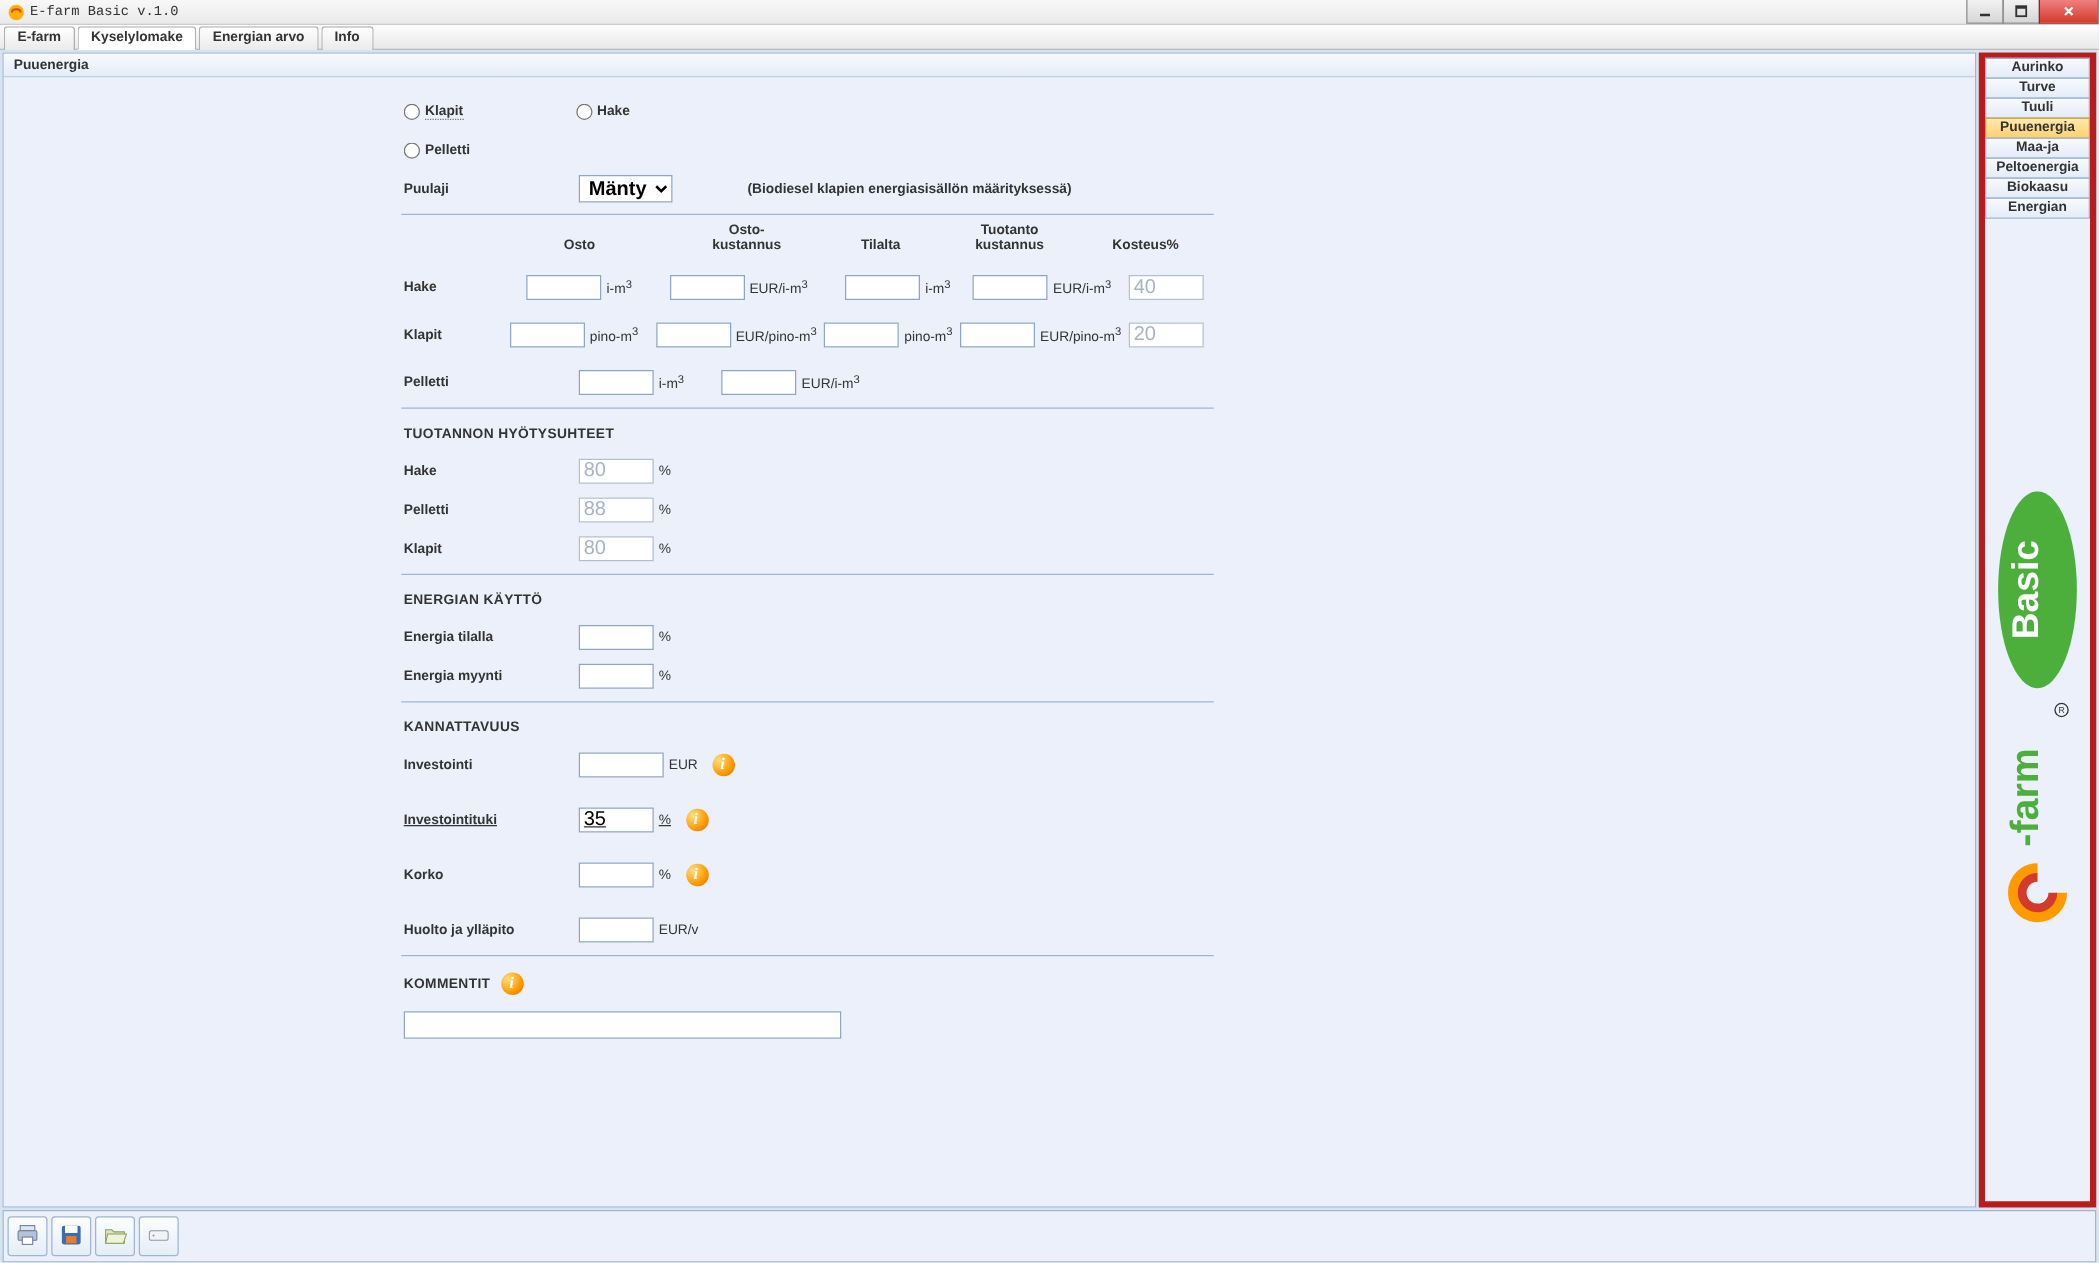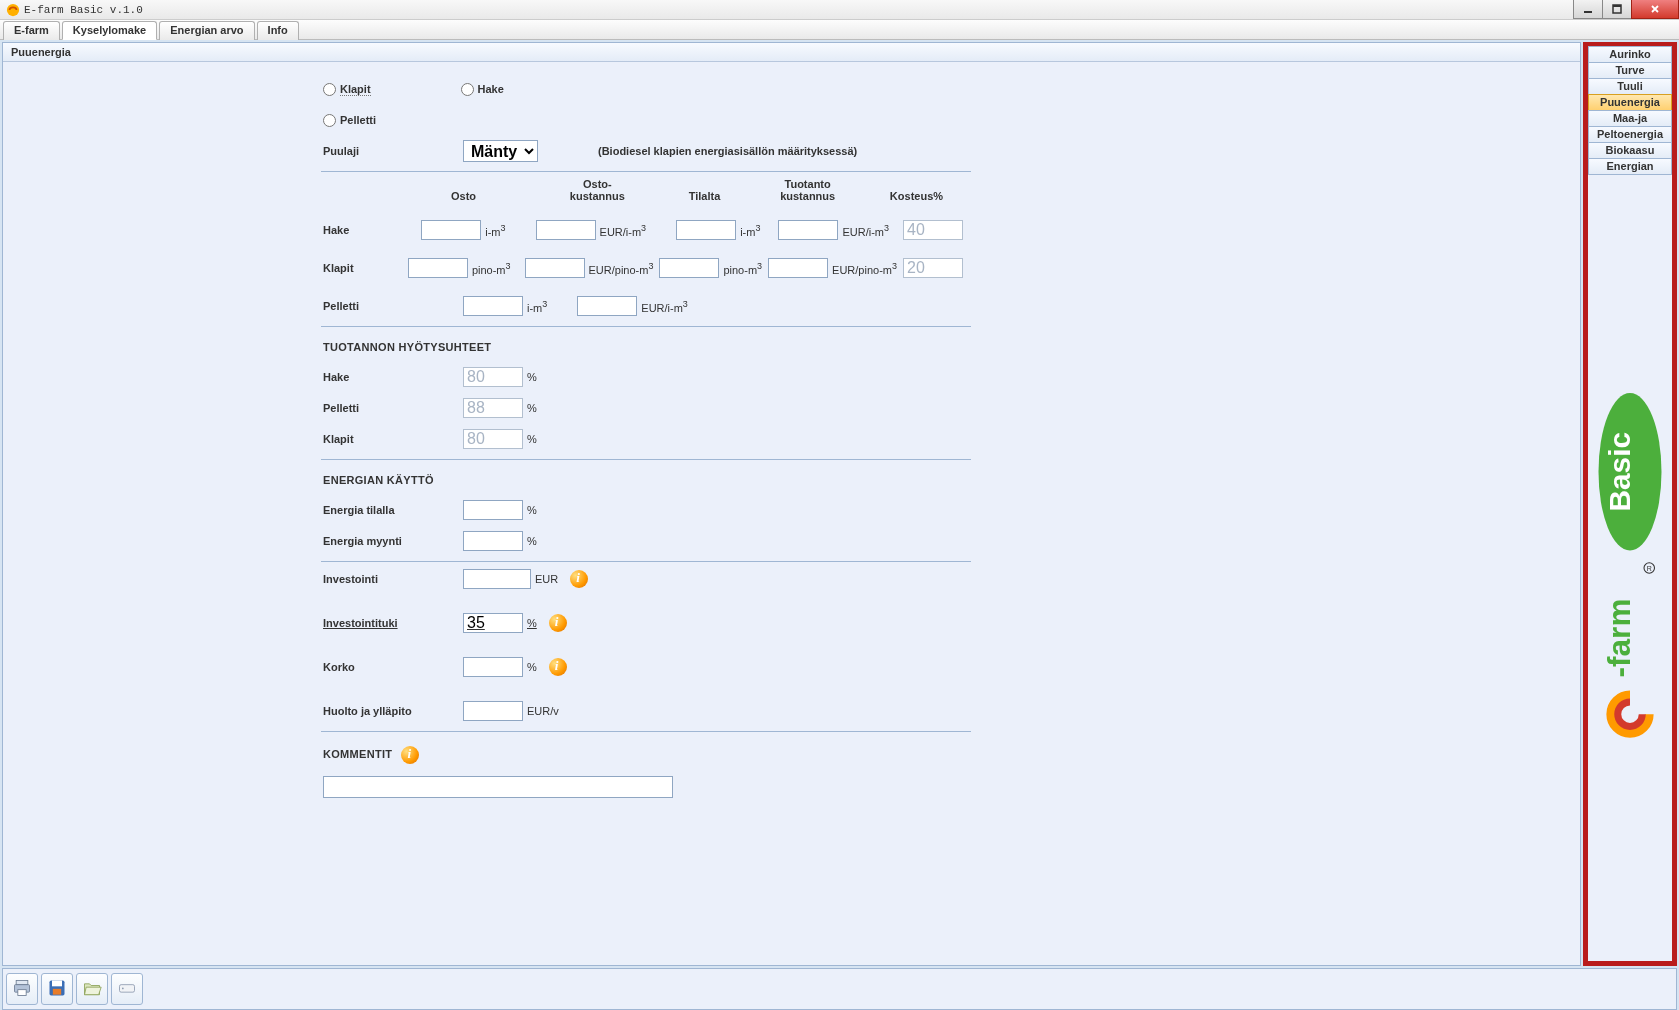--- a/index.html
+++ b/index.html
@@ -218,20 +218,21 @@
           <input class="txt" style="">
           <span class="unit">%</span>
         </div>
         <div class="row">
           <span class="lbl">Energia myynti</span>
           <input class="txt" style="">
           <span class="unit">%</span>
         </div>
 
         <div class="hr"></div>
+        <h4 class="section">KANNATTAVUUS</h4>
 
         <div class="row">
           <span class="lbl">Investointi</span>
           <input class="txt" style="width: 68px;">
           <span class="unit" style="margin-right:6px;">EUR</span>
           <span class="info-icon"></span>
         </div>
         <div class="row" style="margin-top:16px;text-decoration:underline;">
           <span class="lbl">Investointituki</span>
           <input class="txt" value="35" style="">

